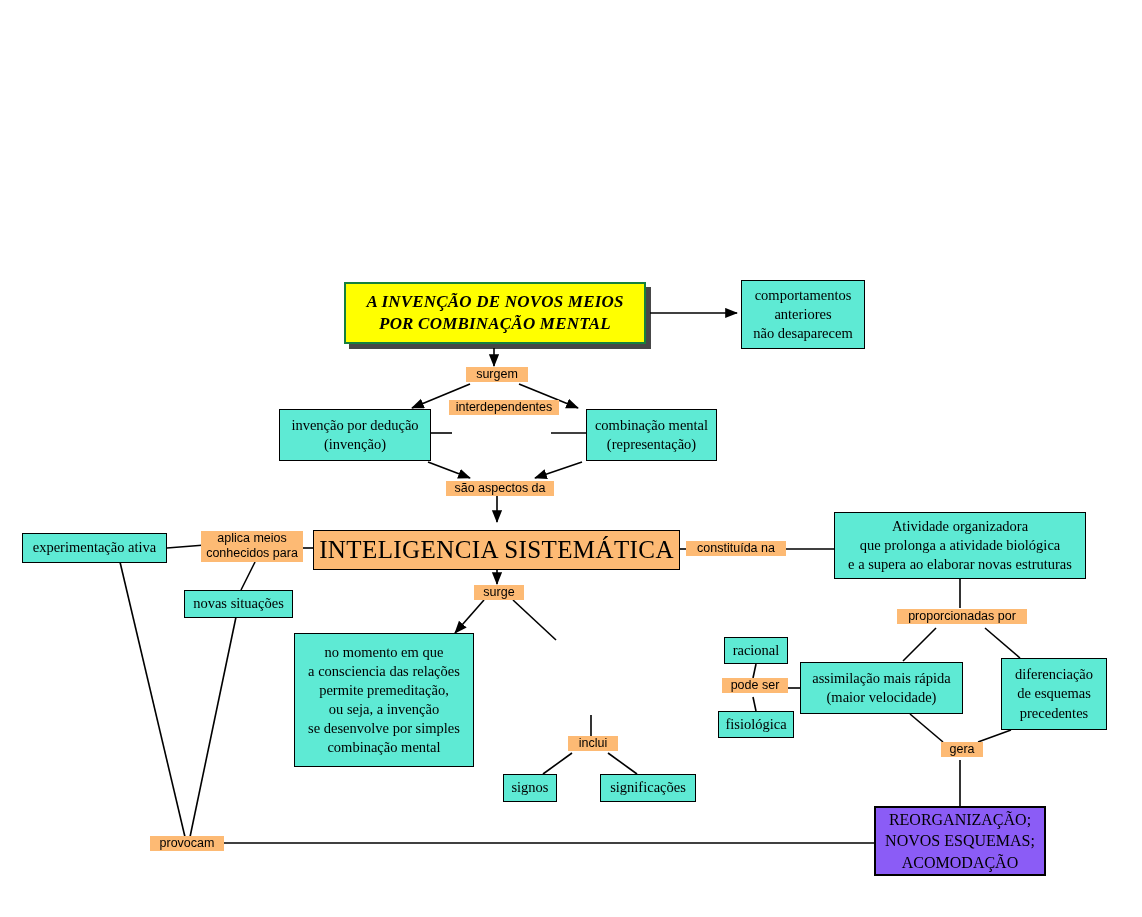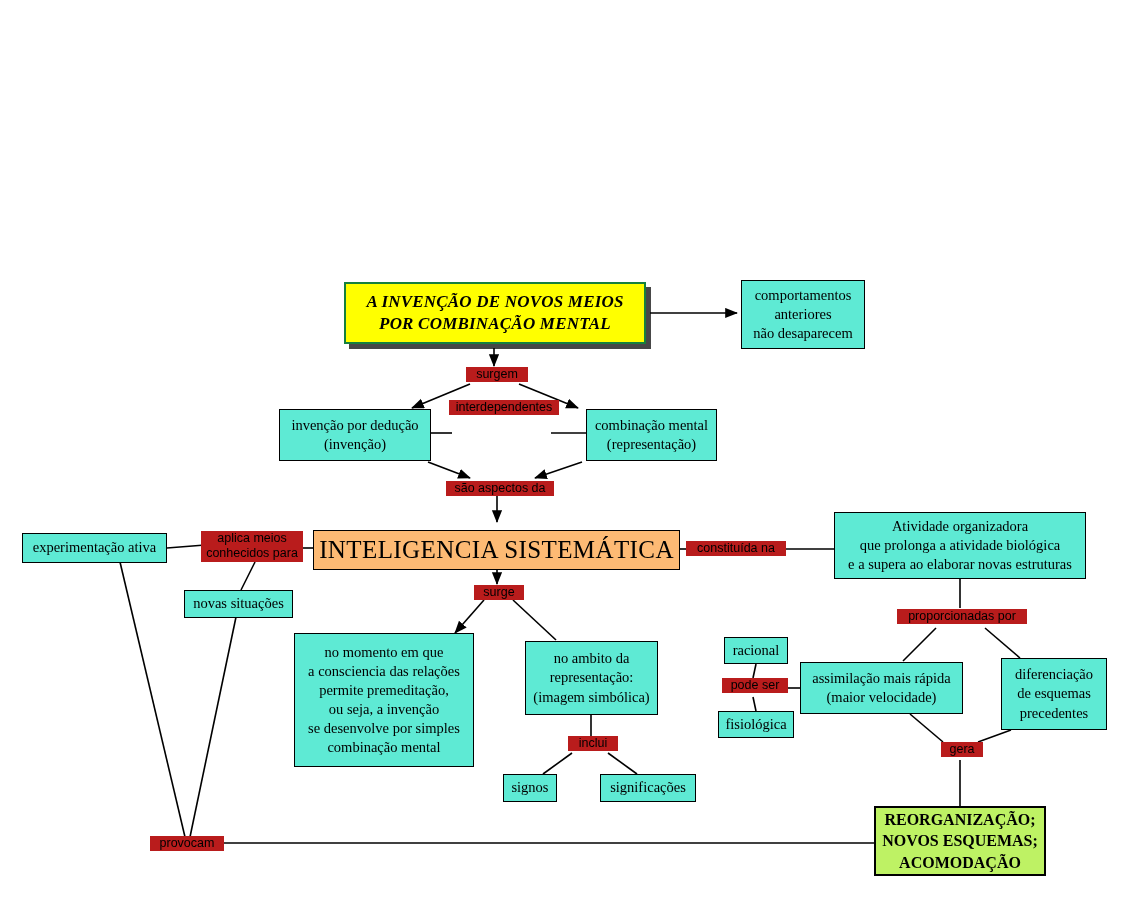--- a/index.html
+++ b/index.html
@@ -55,34 +55,34 @@
   }
   .node-central {
     background: #fdba74;
     border: 1px solid #000000;
     font-family: "Liberation Serif", serif;
     font-size: 25px;
     letter-spacing: 0.4px;
     line-height: 1.1;
   }
   .node-accommodation {
-    background: #bef264;
+    background: #8b5cf6;
     border: 2px solid #000000;
     font-family: "Liberation Serif", serif;
-    font-weight: bold;
+    font-weight: normal;
     font-size: 16px;
     line-height: 1.35;
   }
   .link-label {
     position: absolute;
     font-family: "Liberation Sans", sans-serif;
     font-size: 12.5px;
     line-height: 1.22;
     color: #000000;
-    background: #b91c1c;
+    background: #fdba74;
     text-align: center;
     white-space: pre-line;
     padding: 0 2px;
     z-index: 4;
   }
 </style>
 </head>
 <body>
 
 <div id="canvas">
@@ -183,23 +183,20 @@
 que prolonga a atividade biológica
 e a supera ao elaborar novas estruturas</div>
 
   <div class="node" style="left:294px; top:633px; width:180px; height:134px;">no momento em que
 a consciencia das relações
 permite premeditação,
 ou seja, a invenção
 se desenvolve por simples
 combinação mental</div>
 
-  <div class="node" style="left:525px; top:641px; width:133px; height:74px;">no ambito da
-representação:
-(imagem simbólica)</div>
 
   <div class="node" style="left:503px; top:774px; width:54px; height:28px;">signos</div>
 
   <div class="node" style="left:600px; top:774px; width:96px; height:28px;">significações</div>
 
   <div class="node" style="left:724px; top:637px; width:64px; height:27px;">racional</div>
 
   <div class="node" style="left:718px; top:711px; width:76px; height:27px;">fisiológica</div>
 
   <div class="node" style="left:1001px; top:658px; width:106px; height:72px;">diferenciação

